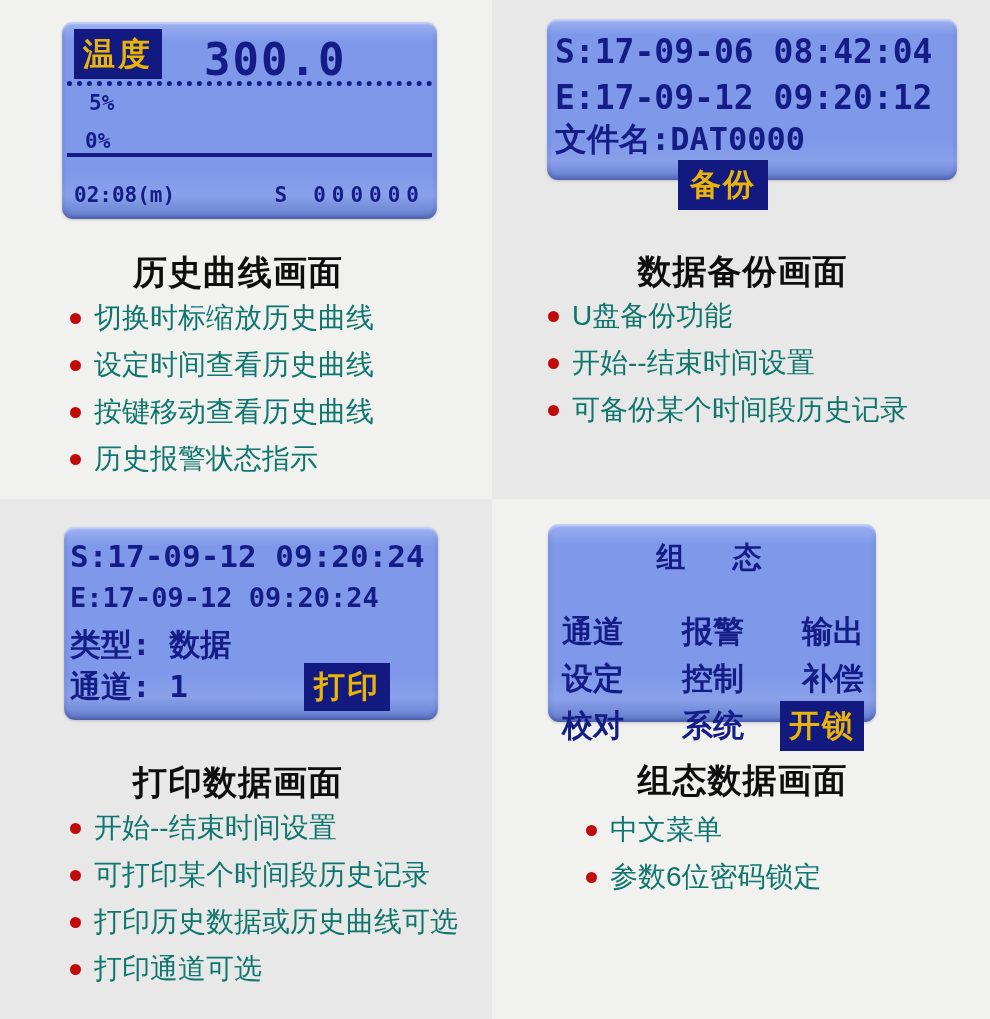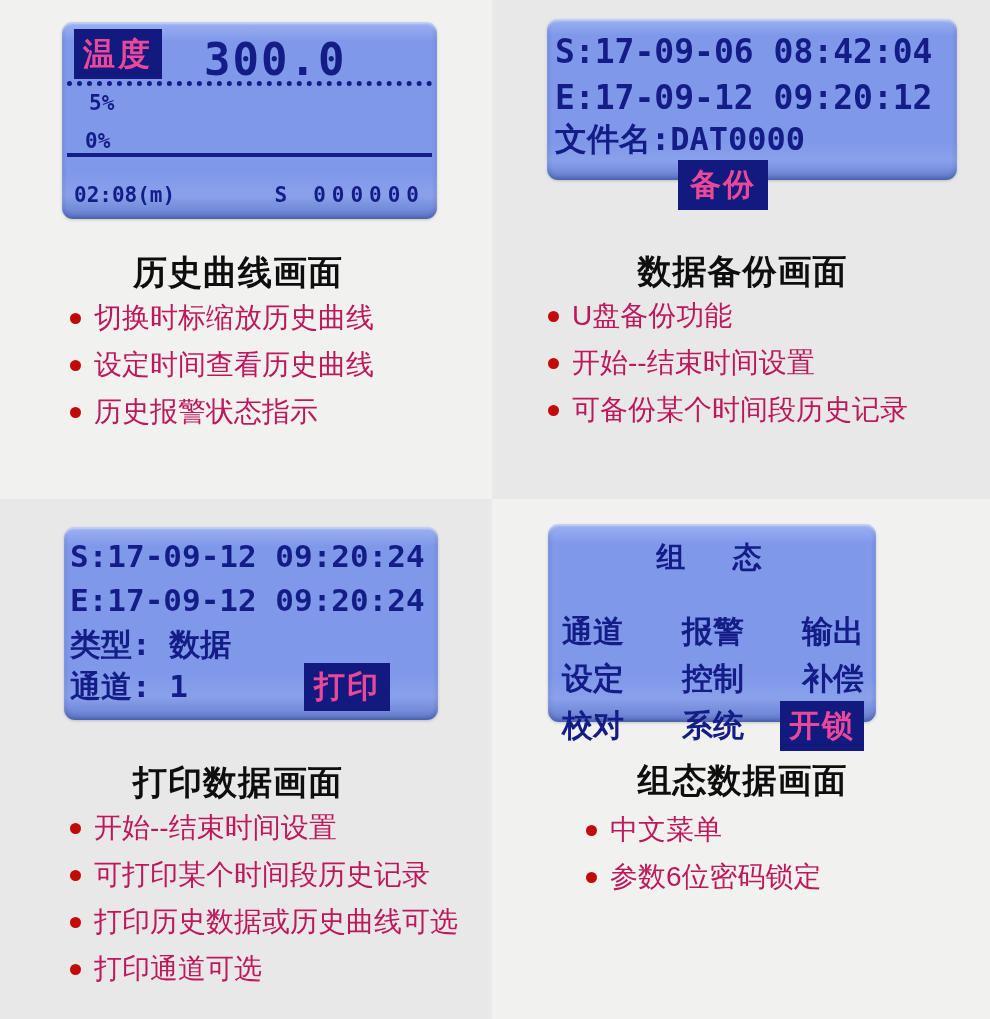--- a/index.html
+++ b/index.html
@@ -23,21 +23,21 @@
     box-shadow:inset 0 2px 2px rgba(255,255,255,.45), inset 0 -3px 5px rgba(25,35,110,.30), 0 1px 3px rgba(0,0,0,.18);
     color:#141c86;
     font-family:"DejaVu Sans Mono","Liberation Mono",monospace;
     font-weight:bold;
   }
   .lcd-1{left:62px;top:22px;width:375px;height:197px;}
   .lcd-2{left:547px;top:19px;width:410px;height:161px;}
   .lcd-3{left:64px;top:527px;width:374px;height:193px;}
   .lcd-4{left:548px;top:524px;width:328px;height:198px;}
   .lcd *{position:absolute;white-space:nowrap;}
-  .inv{background:#121a80;color:#ec4899;}
+  .inv{background:#121a80;color:#eab308;}
 
   
   .s1-chan{left:12px;top:7px;font-size:32px;line-height:40px;padding:5px 9px;letter-spacing:3px;}
   .s1-val{left:142px;top:12px;font-size:44px;letter-spacing:2px;}
   .s1-ts{right:6px;top:7px;font-size:25px;line-height:25px;text-align:left;}
   .s1-ts span{position:static;display:block;}
   .s1-dotted{left:5px;right:5px;top:59px;border-top:5px dotted #141c86;}
   .s1-p5{left:27px;top:69px;font-size:21px;}
   .s1-p0{left:23px;top:107px;font-size:21px;}
   .s1-solid{left:5px;right:5px;top:131px;border-top:4px solid #141c86;}
@@ -46,21 +46,21 @@
   .s1-elapsed{margin-right:auto;}
   .s1-flag{margin-right:26px;}
   .s1-digits{letter-spacing:6px;}
 
   
   .s2-l1{left:8px;top:13px;font-size:33px;}
   .s2-l2{left:8px;top:59px;font-size:33px;}
   .s2-l3{left:8px;top:99px;font-size:32px;}
   .s2-btn{left:131px;top:141px;font-size:31px;padding:4px 12px;letter-spacing:2px;}
   .s3-l1{left:6px;top:11px;font-size:31px;}
-  .s3-l2{left:6px;top:55px;font-size:31px;}
+  .s3-l2{left:6px;top:55px;font-size:27px;}
   .s3-l3{left:6px;top:97px;font-size:31px;}
   .s3-l4{left:6px;top:139px;font-size:31px;}
   .s3-btn{left:240px;top:136px;font-size:31px;padding:3px 10px;letter-spacing:2px;}
 
   
   .s4-title{left:0;right:0;top:14px;font-size:29px;text-align:center;word-spacing:18px;letter-spacing:6px;}
   .s4-grid{position:absolute;left:14px;right:12px;top:48px;bottom:10px;display:grid;
     grid-template-columns:1fr 1fr 1fr;grid-template-rows:47px 47px 47px;align-items:center;margin-top:36px;}
   .s4-grid span{position:static;font-size:31px;}
   .s4-c0{justify-self:start;}
@@ -80,21 +80,21 @@
   ul.features{position:absolute;list-style:none;margin:0;padding:0;}
   .ul1{left:70px;top:296px;}
   .ul2{left:548px;top:294px;}
   .ul3{left:70px;top:806px;}
   .ul4{left:586px;top:808px;}
   ul.features li{display:flex;align-items:center;height:44px;margin-bottom:3px;}
   .ul2 li{height:48px;}
   .ul3 li{height:46px;}
   .ul4 li{height:46px;}
   .dot{width:11px;height:11px;border-radius:50%;background:#c10a0a;margin-right:13px;flex:none;}
-  .feat{font-size:28px;color:#be185d;}
+  .feat{font-size:28px;color:#0f766e;}
 </style>
 </head>
 <body>
 
 <div class="quad q-tl"></div>
 <div class="quad q-tr"></div>
 <div class="quad q-bl"></div>
 <div class="quad q-br"></div>
 
 <div class="lcd lcd-1">
@@ -150,20 +150,24 @@
   <li>
       <span class="dot"></span>
       <span class="feat">切换时标缩放历史曲线</span>
     </li>
   <li>
       <span class="dot"></span>
       <span class="feat">设定时间查看历史曲线</span>
     </li>
   <li>
       <span class="dot"></span>
+      <span class="feat">按键移动查看历史曲线</span>
+    </li>
+  <li>
+      <span class="dot"></span>
       <span class="feat">历史报警状态指示</span>
     </li>
 </ul>
 
 <ul class="features ul2">
   <li>
       <span class="dot"></span>
       <span class="feat">U盘备份功能</span>
     </li>
   <li>

